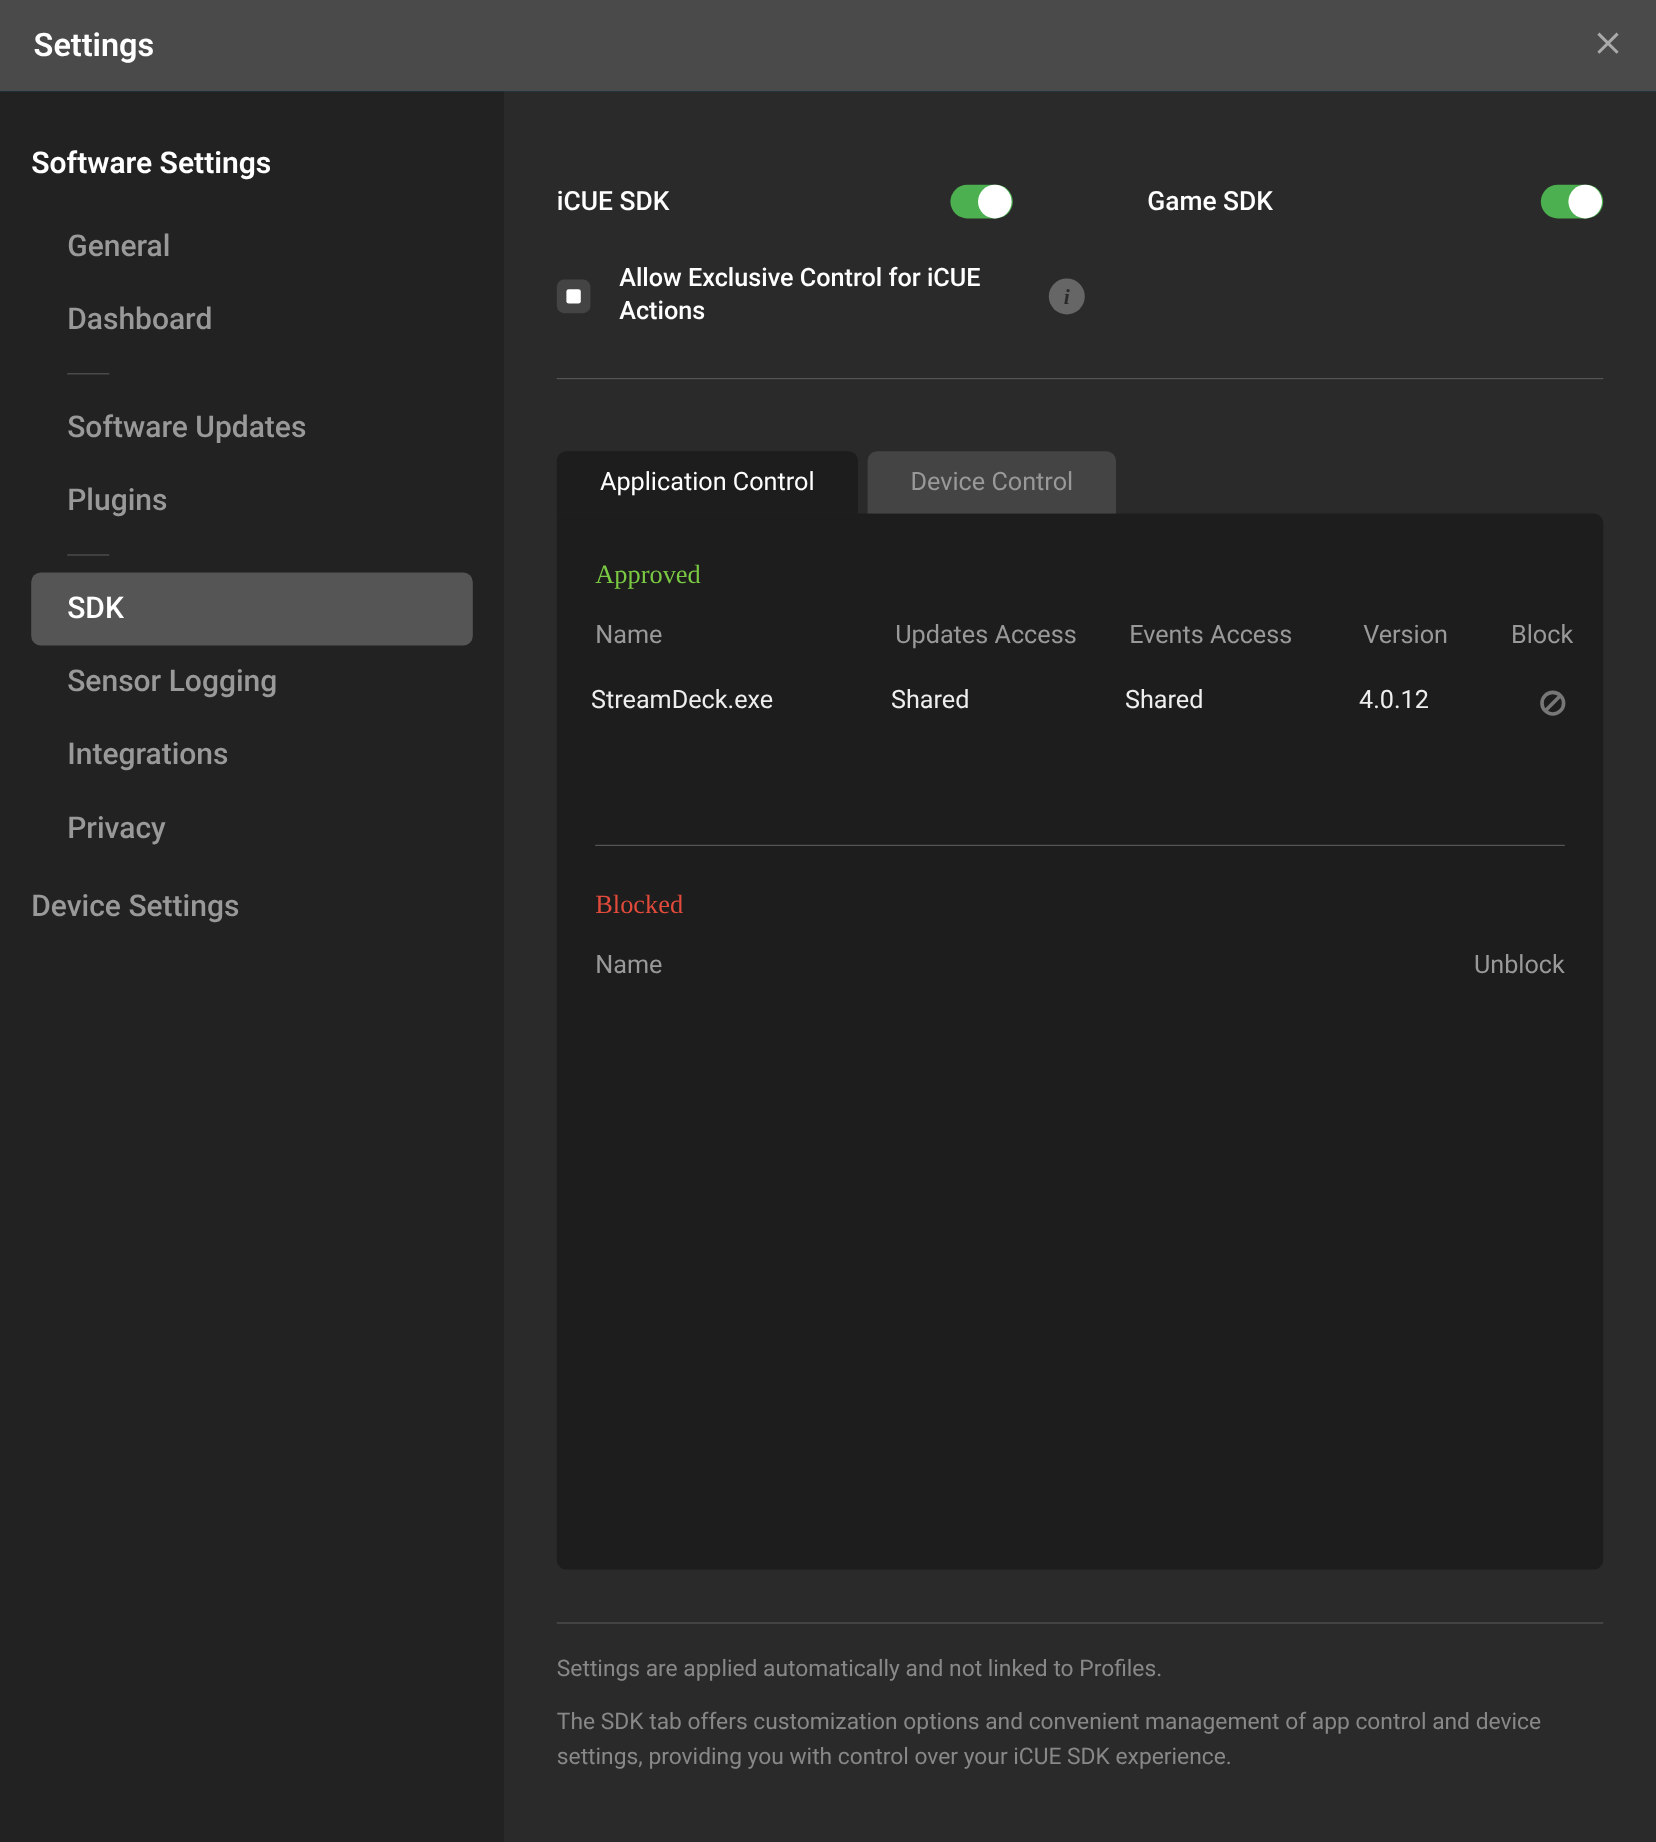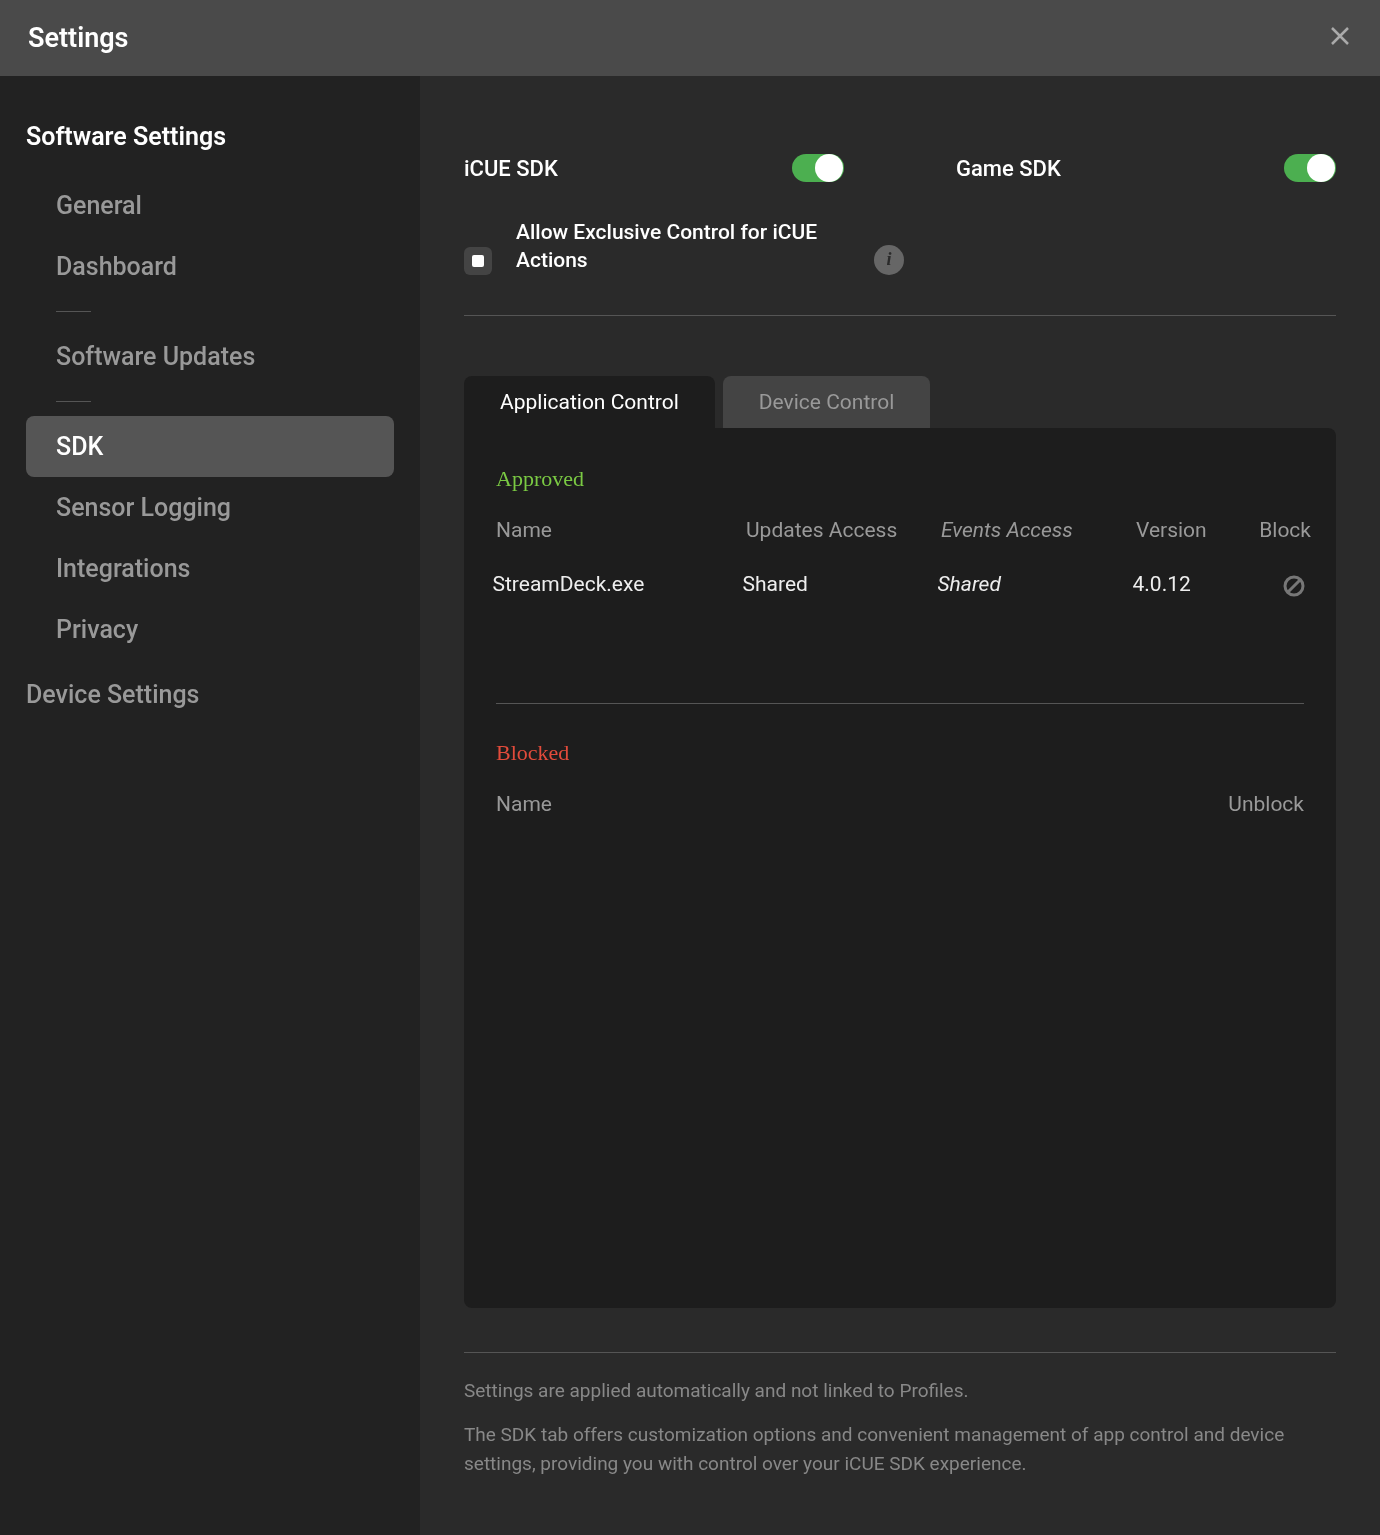--- a/index.html
+++ b/index.html
@@ -79,21 +79,21 @@
 }
 .toggle.on .knob {
   position: absolute;
   right: 1px; top: 0px;
   width: 28px; height: 28px;
   background: #fff;
   border-radius: 50%;
 }
 .check-row {
   display: flex;
-  align-items: flex-end;
+  align-items: center;
   gap: 24px;
   margin-bottom: 40px;
 }
 .checkbox {
   width: 28px; height: 28px;
   background: #444;
   border-radius: 6px;
   display: flex; align-items:center; justify-content:center;
   cursor:pointer;
   margin-top:2px;
@@ -131,21 +131,21 @@
   min-height: 880px;
 }
 .group-title { font-size: 22px; font-weight:500; margin-bottom: 26px; font-family: Liberation Serif, serif; }
 .green { color: #7ac943; }
 .red { color: #e24b3b; }
 .table-head, .table-row { display: flex; font-size: 21px; color:#999; }
 .table-head { margin-bottom: 30px; }
 .table-row { color: #eee; margin-bottom: 10px; justify-content: center; }
 .col-name { flex: 0 0 250px; }
 .col-light { flex: 0 0 195px; }
-.col-events { flex: 0 0 195px; font-style: italic; }
+.col-events { flex: 0 0 195px; }
 .col-version { flex: 0 0 115px; }
 .col-block { flex: 0 0 60px; text-align:right; }
 .block-icon {
   display:inline-flex; align-items:center; justify-content:center;
   width:28px; height:28px;
   color:#777;
   cursor:pointer;
 }
 .blocked-head { display:flex; font-size:21px; color:#999; justify-content: space-between; margin-bottom: 24px;}
 .section-divider { border-top: 1px solid #555; margin: 100px 0 36px 0;}
@@ -164,20 +164,21 @@
         </svg>
     </div>
   </div>
   <div class="body">
     <div class="sidebar">
       <div class="section-title">Software Settings</div>
       <div class="nav-item">General</div>
       <div class="nav-item">Dashboard</div>
       <div class="nav-divider"></div>
       <div class="nav-item">Software Updates</div>
+      <div class="nav-item">Plugins</div>
       <div class="nav-divider"></div>
       <div class="nav-item active">SDK</div>
       <div class="nav-item">Sensor Logging</div>
       <div class="nav-item">Integrations</div>
       <div class="nav-item">Privacy</div>
       <div class="device-section">Device Settings</div>
     </div>
     <div class="main">
       <div class="toggle-row">
         <div class="toggle-group">

